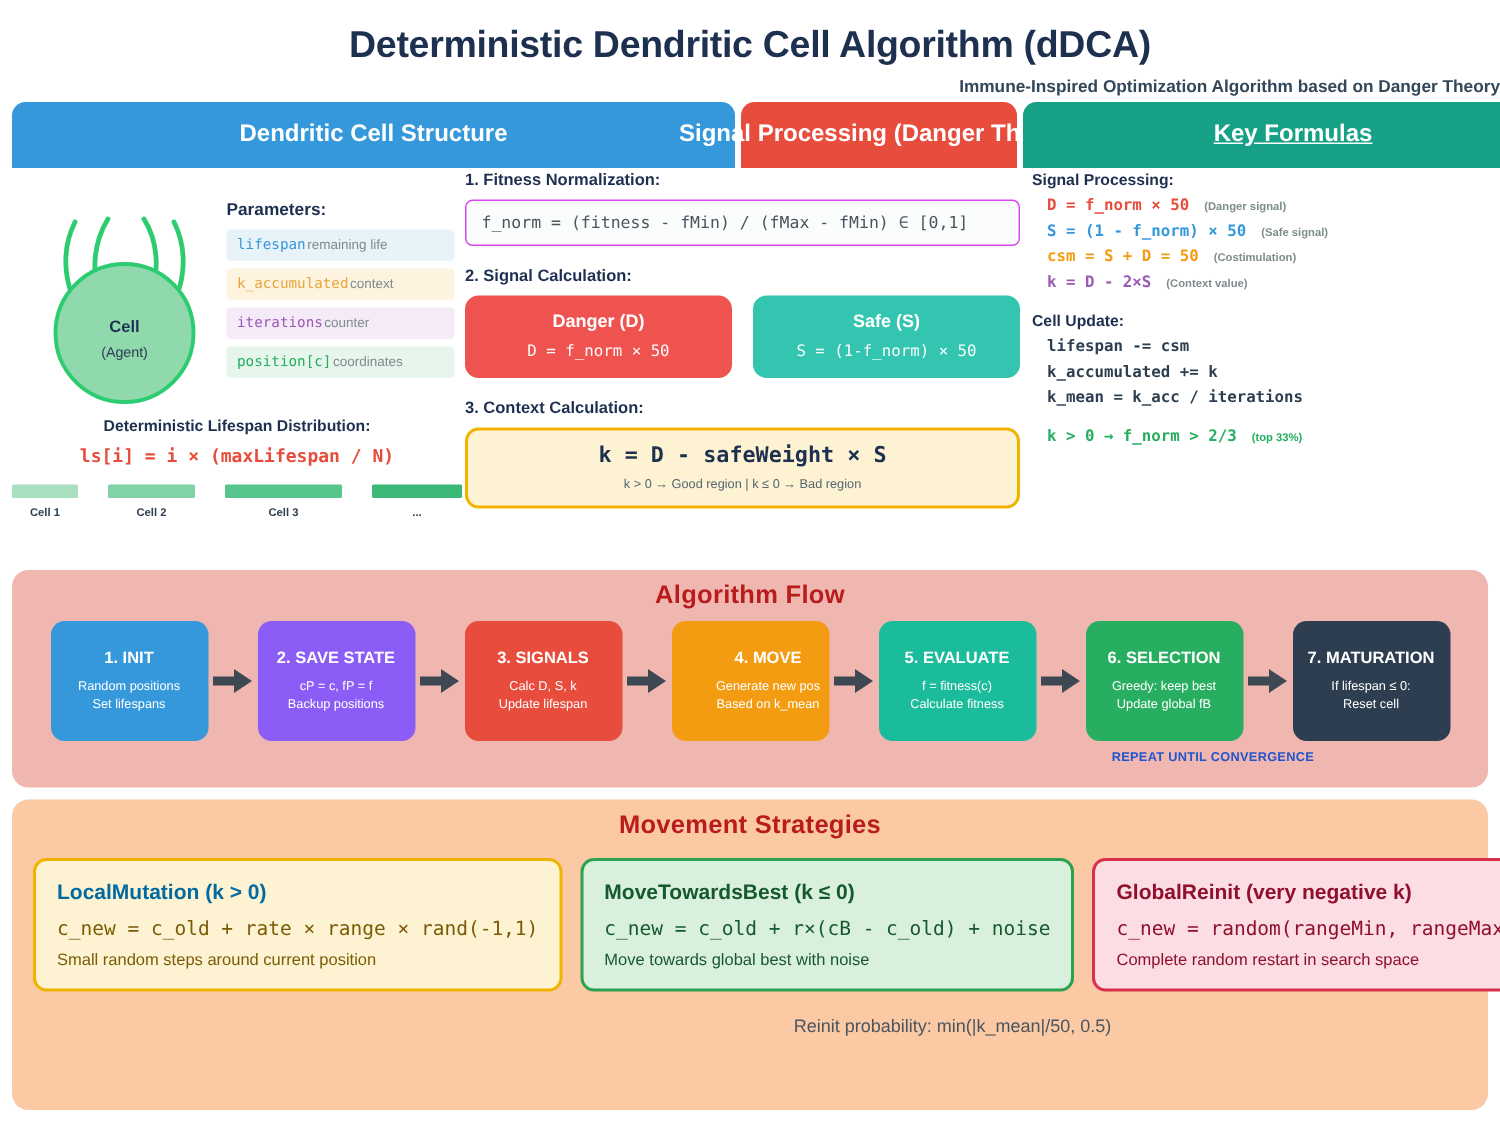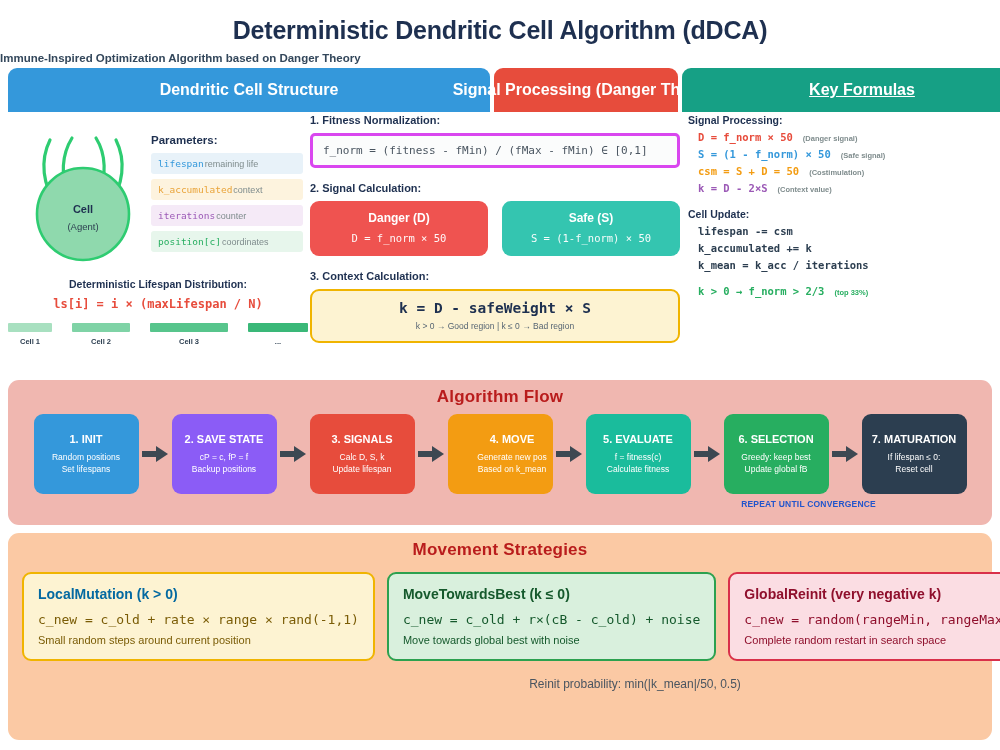--- a/index.html
+++ b/index.html
@@ -15,21 +15,21 @@
   
   .title {
     text-align: center;
     font-size: 25px;
     font-weight: bold;
     color: #1e3050;
     letter-spacing: -0.2px;
     padding-top: 16px;
   }
   .subtitle {
-    text-align: left;
+    text-align: right;
     font-size: 11.5px;
     font-weight: bold;
     color: #33475b;
     padding-top: 7px;
   }
 
   
   .headers { position: absolute; top: 68px; left: 0; width: 1000px; height: 44px; }
   .col-head {
     position: absolute; top: 0; height: 44px;
@@ -47,21 +47,21 @@
 
   
   .panel { position: absolute; }
 
   
   #panel-left  { left: 8px;  top: 118px; width: 300px; height: 250px; }
   #panel-mid   { left: 310px; top: 114px; width: 370px; height: 254px; }
   #panel-right { left: 688px; top: 114px; width: 306px; height: 254px; }
 
   
-  .cell-wrap { position: absolute; left: 12px; top: 0; }
+  .cell-wrap { position: absolute; left: 12px; top: 8px; }
   .cell-label { font-size: 11px; font-weight: bold; fill: #1e3050; }
   .cell-sub   { font-size: 9.5px; fill: #2c3e50; }
 
   
   .params { position: absolute; left: 143px; top: 16px; width: 152px; }
   .params-title { font-size: 11.5px; font-weight: bold; color: #1e3050; margin-bottom: 7px; }
   .param-row {
     border-radius: 3px; padding: 5px 7px; margin-bottom: 5px;
     font-size: 9.5px; display: flex; align-items: baseline; gap: 1px;
     white-space: nowrap;
@@ -81,21 +81,21 @@
     font-size: 12px; font-weight: bold; color: #e74c3c; margin-top: 7px;
   }
   .ls-bars { display: flex; align-items: flex-end; justify-content: center; gap: 20px; margin-top: 12px; padding: 0 10px; }
   .ls-col { display: flex; flex-direction: column; align-items: center; }
   .ls-bar { height: 9px; border-radius: 1px; }
   .ls-cap { font-size: 7.5px; font-weight: bold; color: #2c3e50; margin-top: 5px; }
 
   
   .step-title { font-size: 11px; font-weight: bold; color: #1e3050; margin-bottom: 7px; }
   .formula-box {
-    border: 3px solid #d946ef; border-radius: 5px; background: #fbfcfc;
+    border: 1px solid #d946ef; border-radius: 5px; background: #fbfcfc;
     padding: 8px 10px; font-family: "DejaVu Sans Mono", monospace;
     font-size: 11px; color: #4a5560; text-align: left; white-space: nowrap;
   }
   .sig-row { display: flex; gap: 14px; margin-top: 0px; }
   .sig-card {
     flex: 1; border-radius: 9px; padding: 10px 6px 12px; text-align: center; color: #fff;
   }
   .sig-card .nm { font-size: 12px; font-weight: bold; }
   .sig-card .fm { font-family: "DejaVu Sans Mono", monospace; font-size: 10.5px; margin-top: 7px; opacity: .96; }
   .sig-danger { background: #ef5350; }

